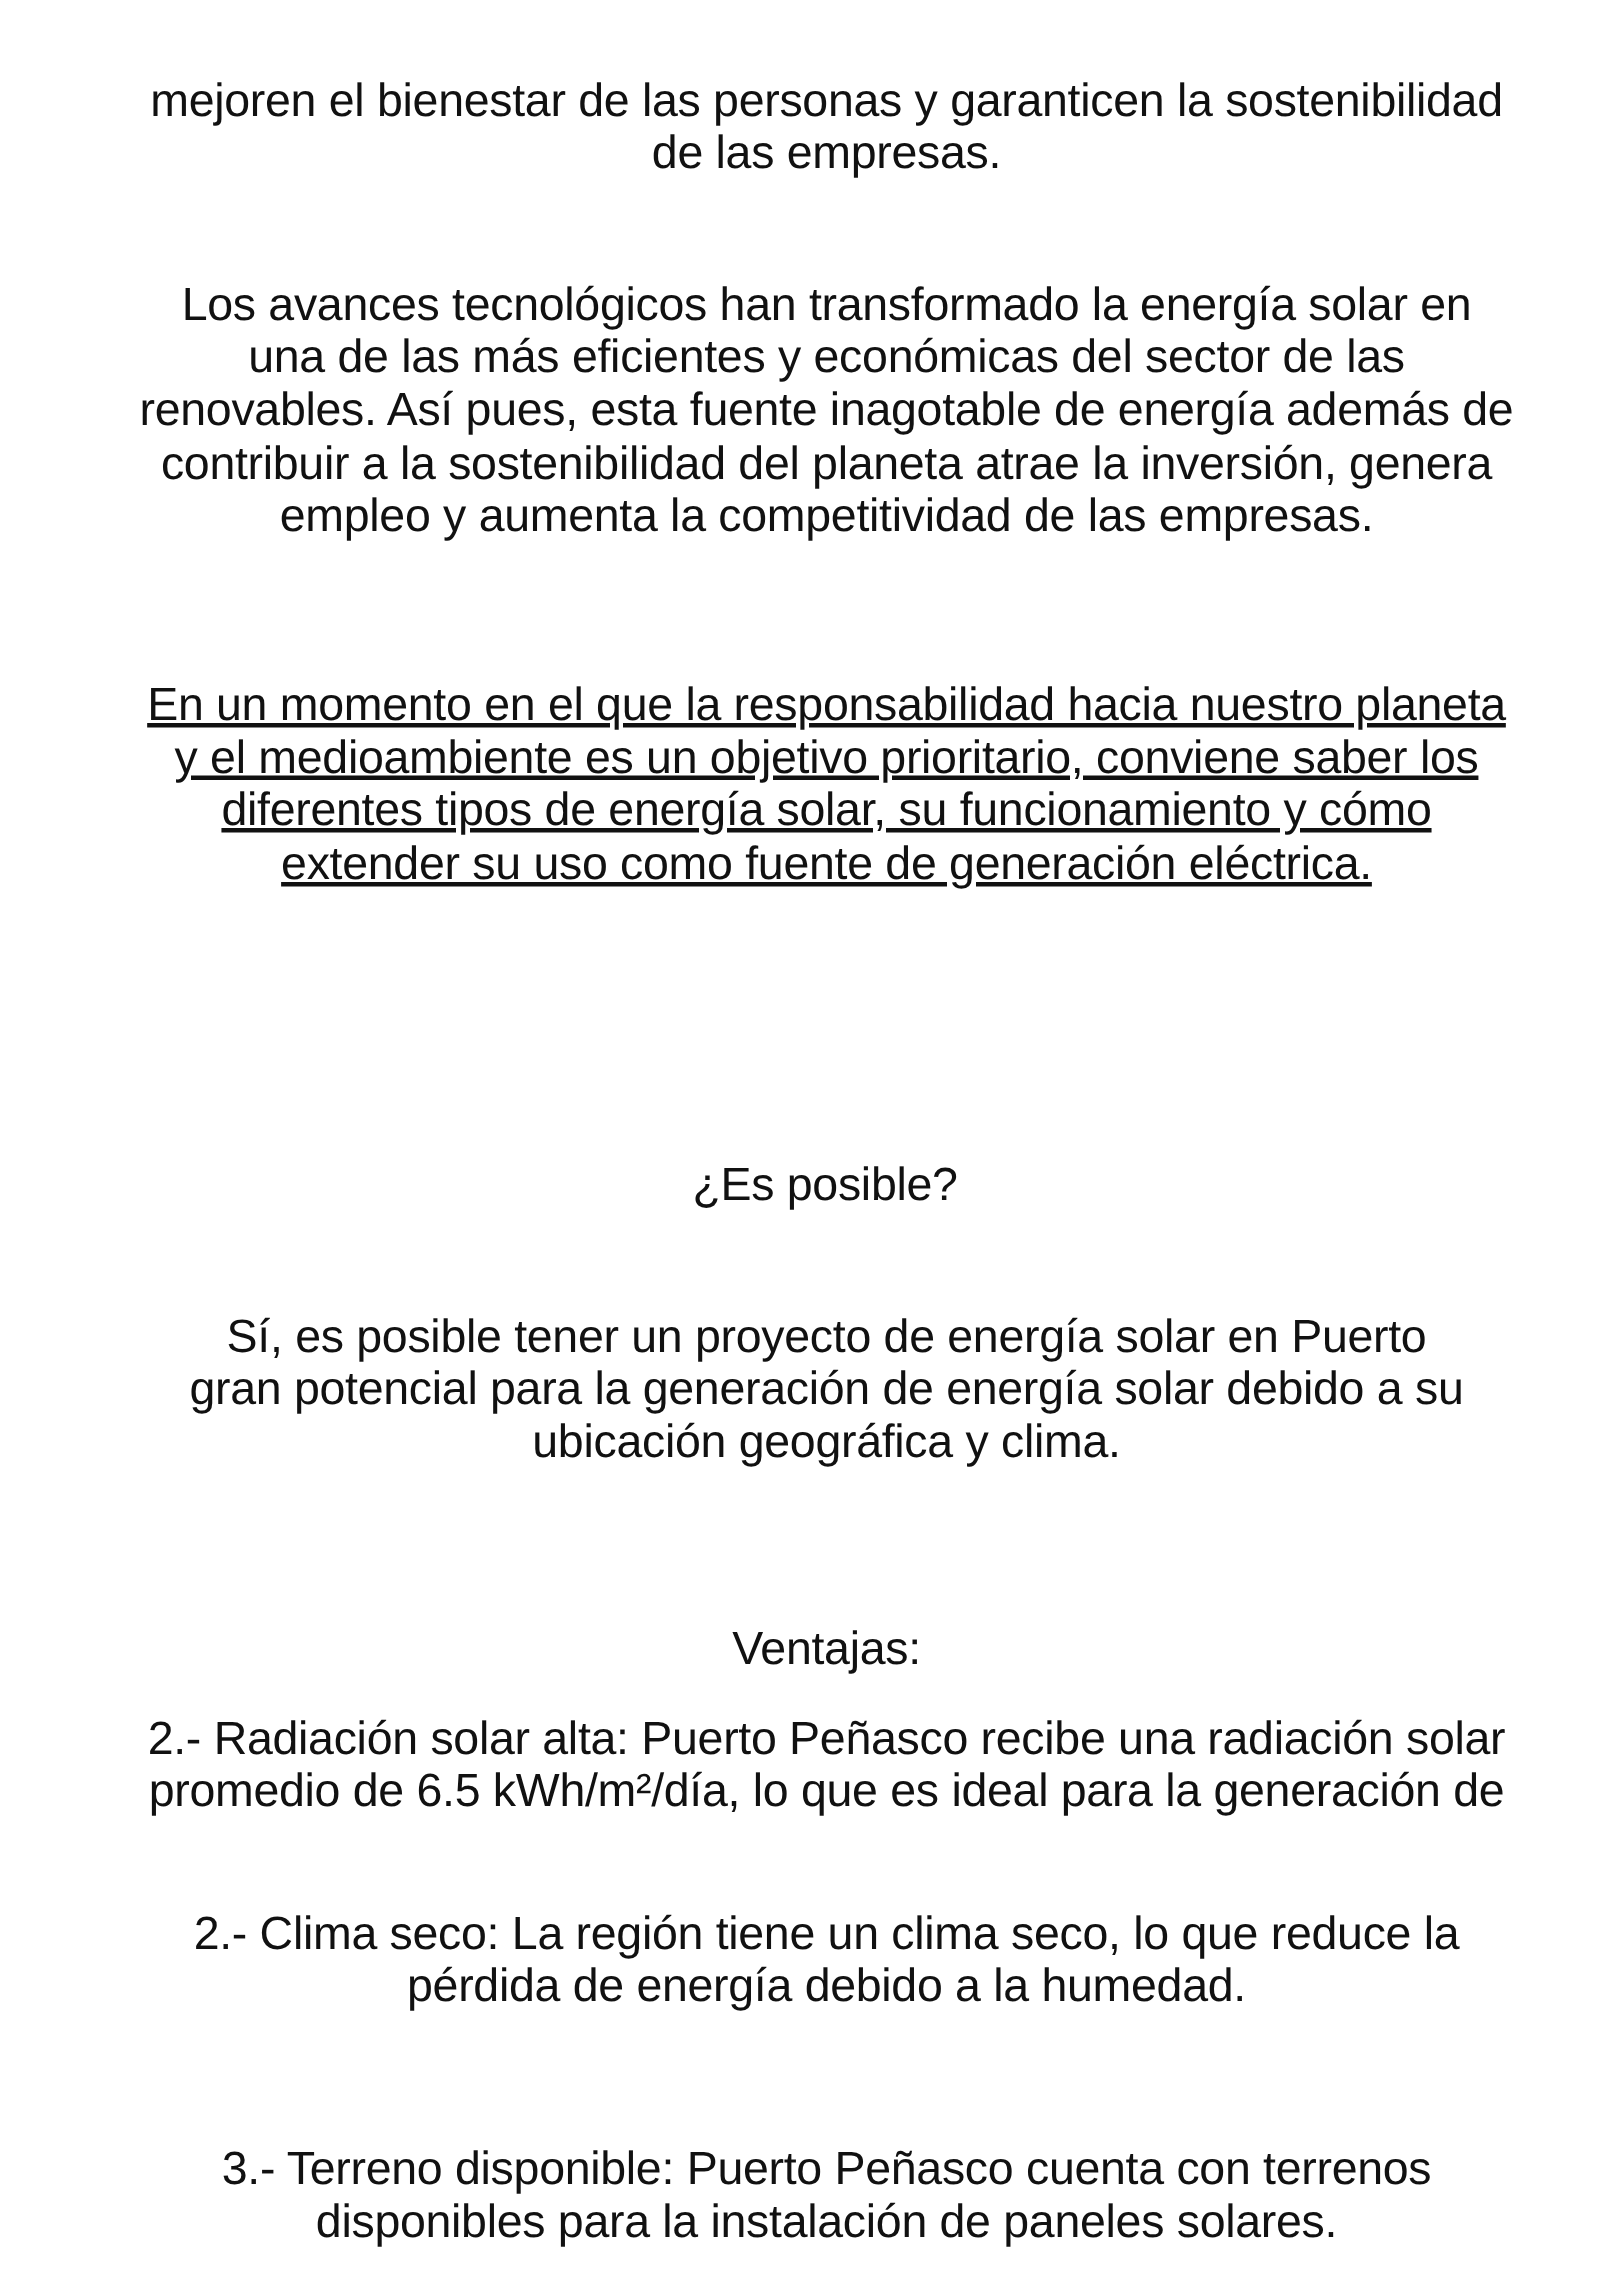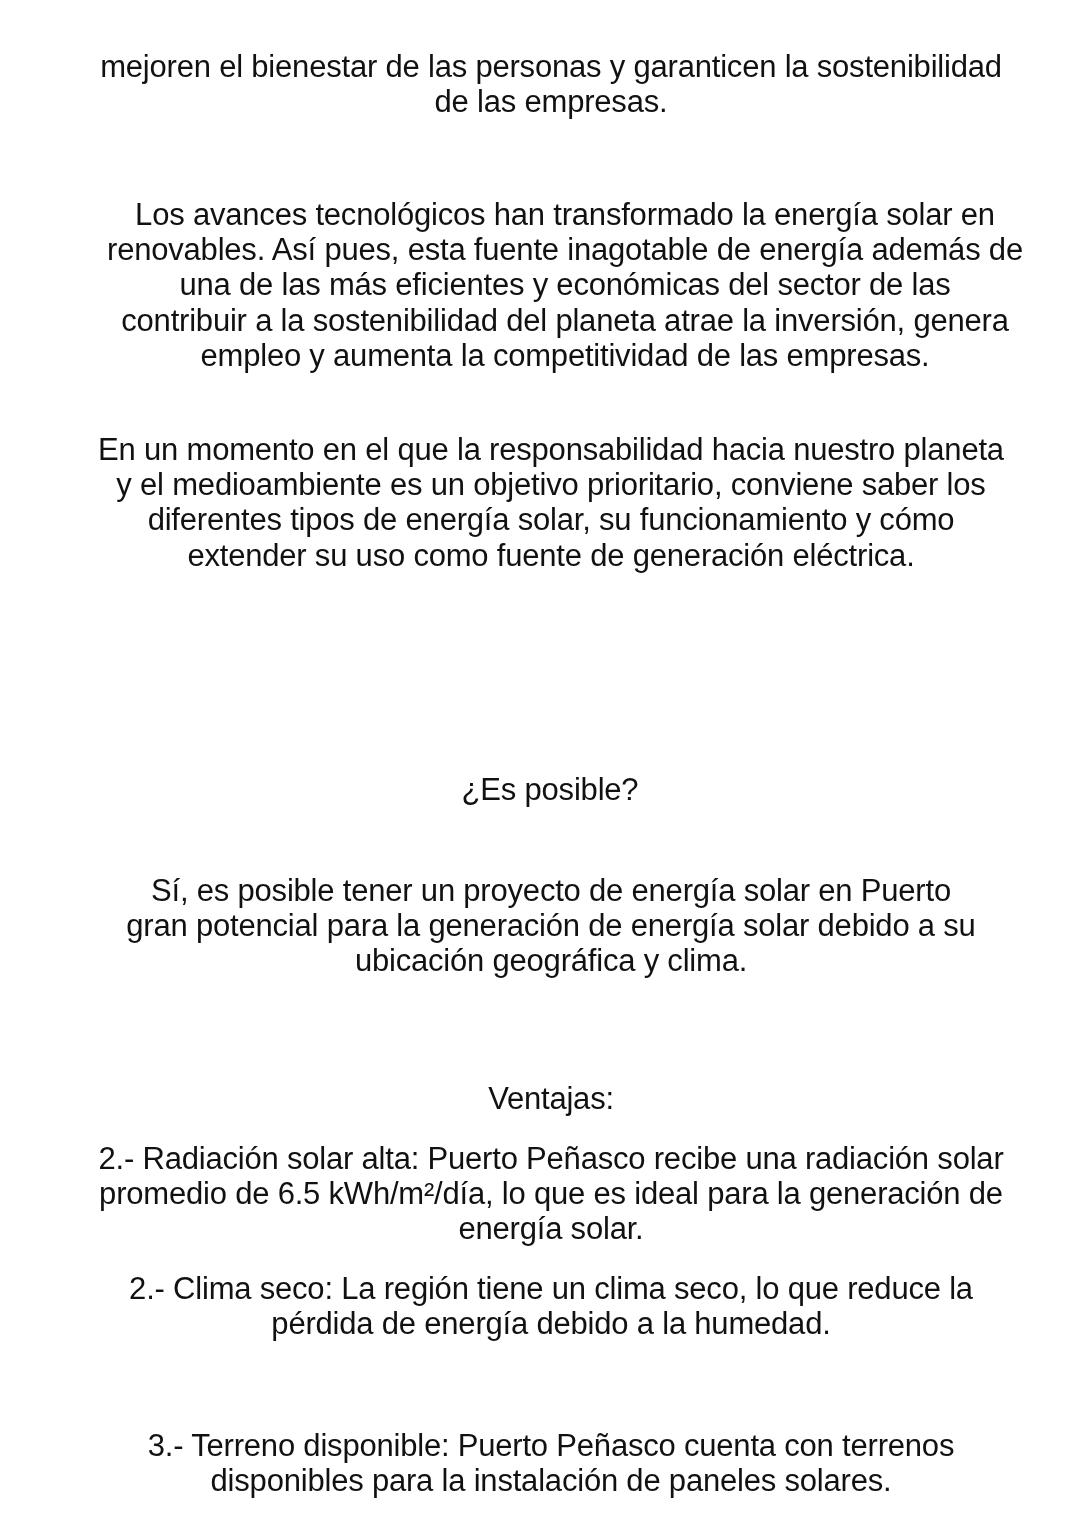--- a/index.html
+++ b/index.html
@@ -41,29 +41,29 @@
 </head>
 <body>
 
 <div>
 
   <div class="block" style="top:49px;">
     <span class="line">mejoren el bienestar de las personas y garanticen la sostenibilidad</span>
     <span class="line">de las empresas.</span>
   </div>
 
-  <div class="block" style="top:197px;margin-left:14px;">
+  <div class="block" style="top:185px;">
     <span class="line">Los avances tecnológicos han transformado la energía solar en</span>
+    <span class="line">una de las más eficientes y económicas del sector de las</span>
     <span class="line">renovables. Así pues, esta fuente inagotable de energía además de</span>
-    <span class="line">una de las más eficientes y económicas del sector de las</span>
     <span class="line">contribuir a la sostenibilidad del planeta atrae la inversión, genera</span>
     <span class="line">empleo y aumenta la competitividad de las empresas.</span>
   </div>
 
-  <div class="block" style="top:432px;">
+  <div class="block" style="top:452px;text-decoration:underline;">
     <span class="line">En un momento en el que la responsabilidad hacia nuestro planeta</span>
     <span class="line">y el medioambiente es un objetivo prioritario, conviene saber los</span>
     <span class="line">diferentes tipos de energía solar, su funcionamiento y cómo</span>
     <span class="line">extender su uso como fuente de generación eléctrica.</span>
   </div>
 
   <div class="heading" style="top:772px;padding-left:10px;">¿Es posible?</div>
 
   <div class="block" style="top:873px;">
     <span class="line">Sí, es posible tener un proyecto de energía solar en Puerto</span>
@@ -71,21 +71,20 @@
     <span class="line">ubicación geográfica y clima.</span>
   </div>
 
   <div class="block" style="top:1081px;">
     <span class="line">Ventajas:</span>
   </div>
 
   <div class="block" style="top:1141px;">
     <span class="line">2.- Radiación solar alta: Puerto Peñasco recibe una radiación solar</span>
     <span class="line">promedio de 6.5 kWh/m²/día, lo que es ideal para la generación de</span>
-    <span class="line">energía solar.</span>
   </div>
 
   <div class="block" style="top:1271px;">
     <span class="line">2.- Clima seco: La región tiene un clima seco, lo que reduce la</span>
     <span class="line">pérdida de energía debido a la humedad.</span>
   </div>
 
   <div class="block" style="top:1428px;">
     <span class="line">3.- Terreno disponible: Puerto Peñasco cuenta con terrenos</span>
     <span class="line">disponibles para la instalación de paneles solares.</span>

